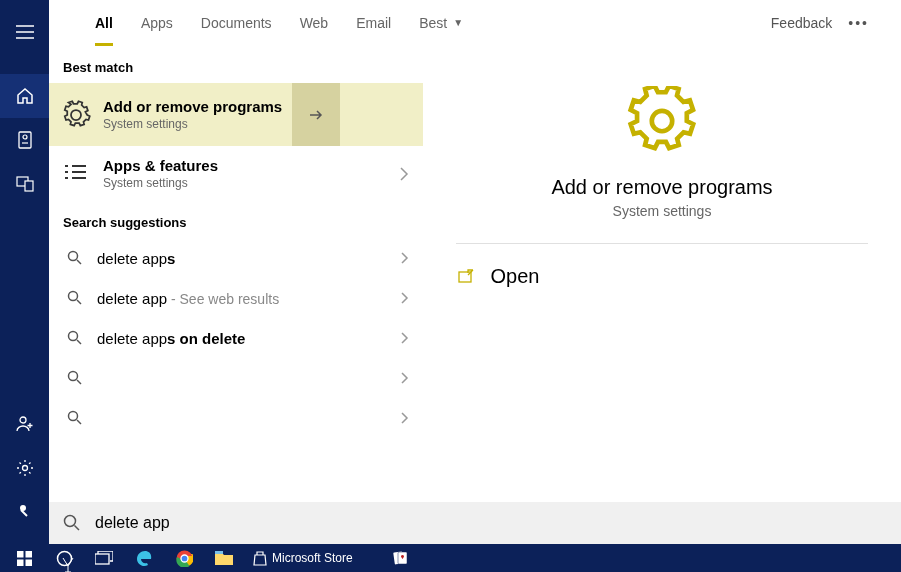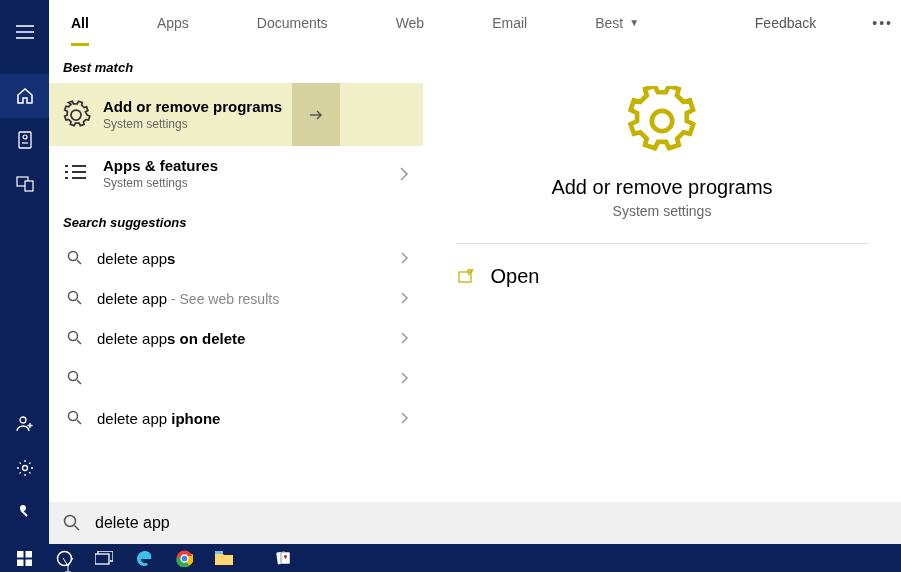--- a/index.html
+++ b/index.html
@@ -15,42 +15,41 @@
     color: #fff; cursor: pointer;
   }
   .left-rail .spacer { flex: 1; }
   
   .main-area {
     position: absolute; left: 49px; top: 0; right: 0; height: 544px;
     display: flex; flex-direction: column; background: #fff;
   }
   
   .tabs-row {
-    height: 46px; display: flex; align-items: center; padding: 0 8px;
+    height: 46px; display: flex; align-items: center; padding: 0 32px;
     border-bottom: 1px solid transparent;
-    gap: 40px;
   }
   .tabs-row .tab {
     padding: 0 14px; height: 46px; display: flex; align-items: center;
     font-size: 14px; color: #666; cursor: pointer; position: relative;
   }
   .tabs-row .tab.active { color: #000; font-weight: 600; }
   .tabs-row .tab.active::after {
     content: ""; position: absolute; left: 14px; right: 14px; bottom: 0;
     height: 3px; background: #c5b100;
   }
   .tabs-row .tab .chev { margin-left: 6px; font-size: 10px; }
   .tabs-row .tab-spacer { flex: 1; }
   .tabs-row .feedback { font-size: 14px; color: #555; margin-right: 16px; cursor: pointer; }
   .tabs-row .ellipsis { color: #555; cursor: pointer; letter-spacing: 2px; font-size: 14px; }
   
   .content-row { flex: 1; display: flex; overflow: hidden; }
   
   .results-col { width: 374px; display: flex; flex-direction: column; }
-  .section-label { font-size: 13px; font-weight: 600; padding: 14px 14px 8px 14px; color: #000; font-style: italic; }
+  .section-label { font-size: 13px; font-weight: 600; padding: 14px 14px 8px 14px; color: #000; }
   
   .result-item {
     display: flex; align-items: center; padding: 10px 14px 10px 10px;
     cursor: pointer; position: relative;
   }
   .result-item .ico { width: 34px; height: 34px; display: flex; align-items: center; justify-content: center; margin-right: 10px; flex-shrink: 0; }
   .result-item .title { font-size: 15px; color: #000; line-height: 1.3; font-weight: bold; }
   .result-item .subtitle { font-size: 12px; color: #666; line-height: 1.3; }
   .result-item .arrow { margin-left: auto; color: #888; }
   .result-item.selected {
@@ -280,21 +279,20 @@
               </svg>
             </span>
           </div>
           <div class="suggest-item">
             <span class="mag">
               <svg width="16" height="16" viewBox="0 0 16 16">
                 <circle cx="6" cy="6" r="4.5" fill="none" stroke="#555" stroke-width="1.5"></circle>
                 <path d="M10 10l4 4" stroke="#555" stroke-width="1.5"></path>
               </svg>
             </span>
-            <span class="text">delete app<b> iphone</b></span>
             <span class="arrow">
               <svg width="9" height="14" viewBox="0 0 9 14">
                 <path d="M2 2l5 5-5 5" fill="none" stroke="#999" stroke-width="1.5"></path>
               </svg>
             </span>
           </div>
         </div>
     </div>
 
     <div class="detail-col">
@@ -367,20 +365,26 @@
         <path d="M8.5 9l5 7A8 8 0 011 7l4 2z" fill="#34a853"></path>
         <circle cx="8.5" cy="8.5" r="3.5" fill="#4285f4" stroke="#fff" stroke-width="1.3"></circle>
       </svg>
   </div>
   <div class="tb-item">
     <svg width="18" height="14" viewBox="0 0 18 14">
         <path d="M0 2h7l2 2h9v10H0z" fill="#ffd86b"></path>
         <rect x="0" y="0" width="8" height="3" fill="#7ac0e8"></rect>
       </svg>
   </div>
+  <div class="ms-store">
+    <svg width="16" height="16" viewBox="0 0 16 16">
+        <path d="M3 5h10l1 10H2z M5 5V2h6v3" fill="none" stroke="#fff" stroke-width="1.2"></path>
+      </svg>
+    <span class="tb-label">Microsoft Store</span>
+  </div>
   <div class="tb-item" style="margin-left:20px">
     <svg width="18" height="14" viewBox="0 0 18 14">
         <rect x="2" y="1" width="9" height="12" rx="1" fill="#fff" transform="rotate(-8 6 7)"></rect>
         <rect x="6" y="1" width="9" height="12" rx="1" fill="#fff" stroke="#0c2159" stroke-width="0.5"></rect>
         <path d="M10.5 4c1.5 0 2 1.5 1 2.5L10.5 8 9.5 6.5c-1-1-.5-2.5 1-2.5z" fill="#b22"></path>
       </svg>
   </div>
 </div>
 
 </body></html>

